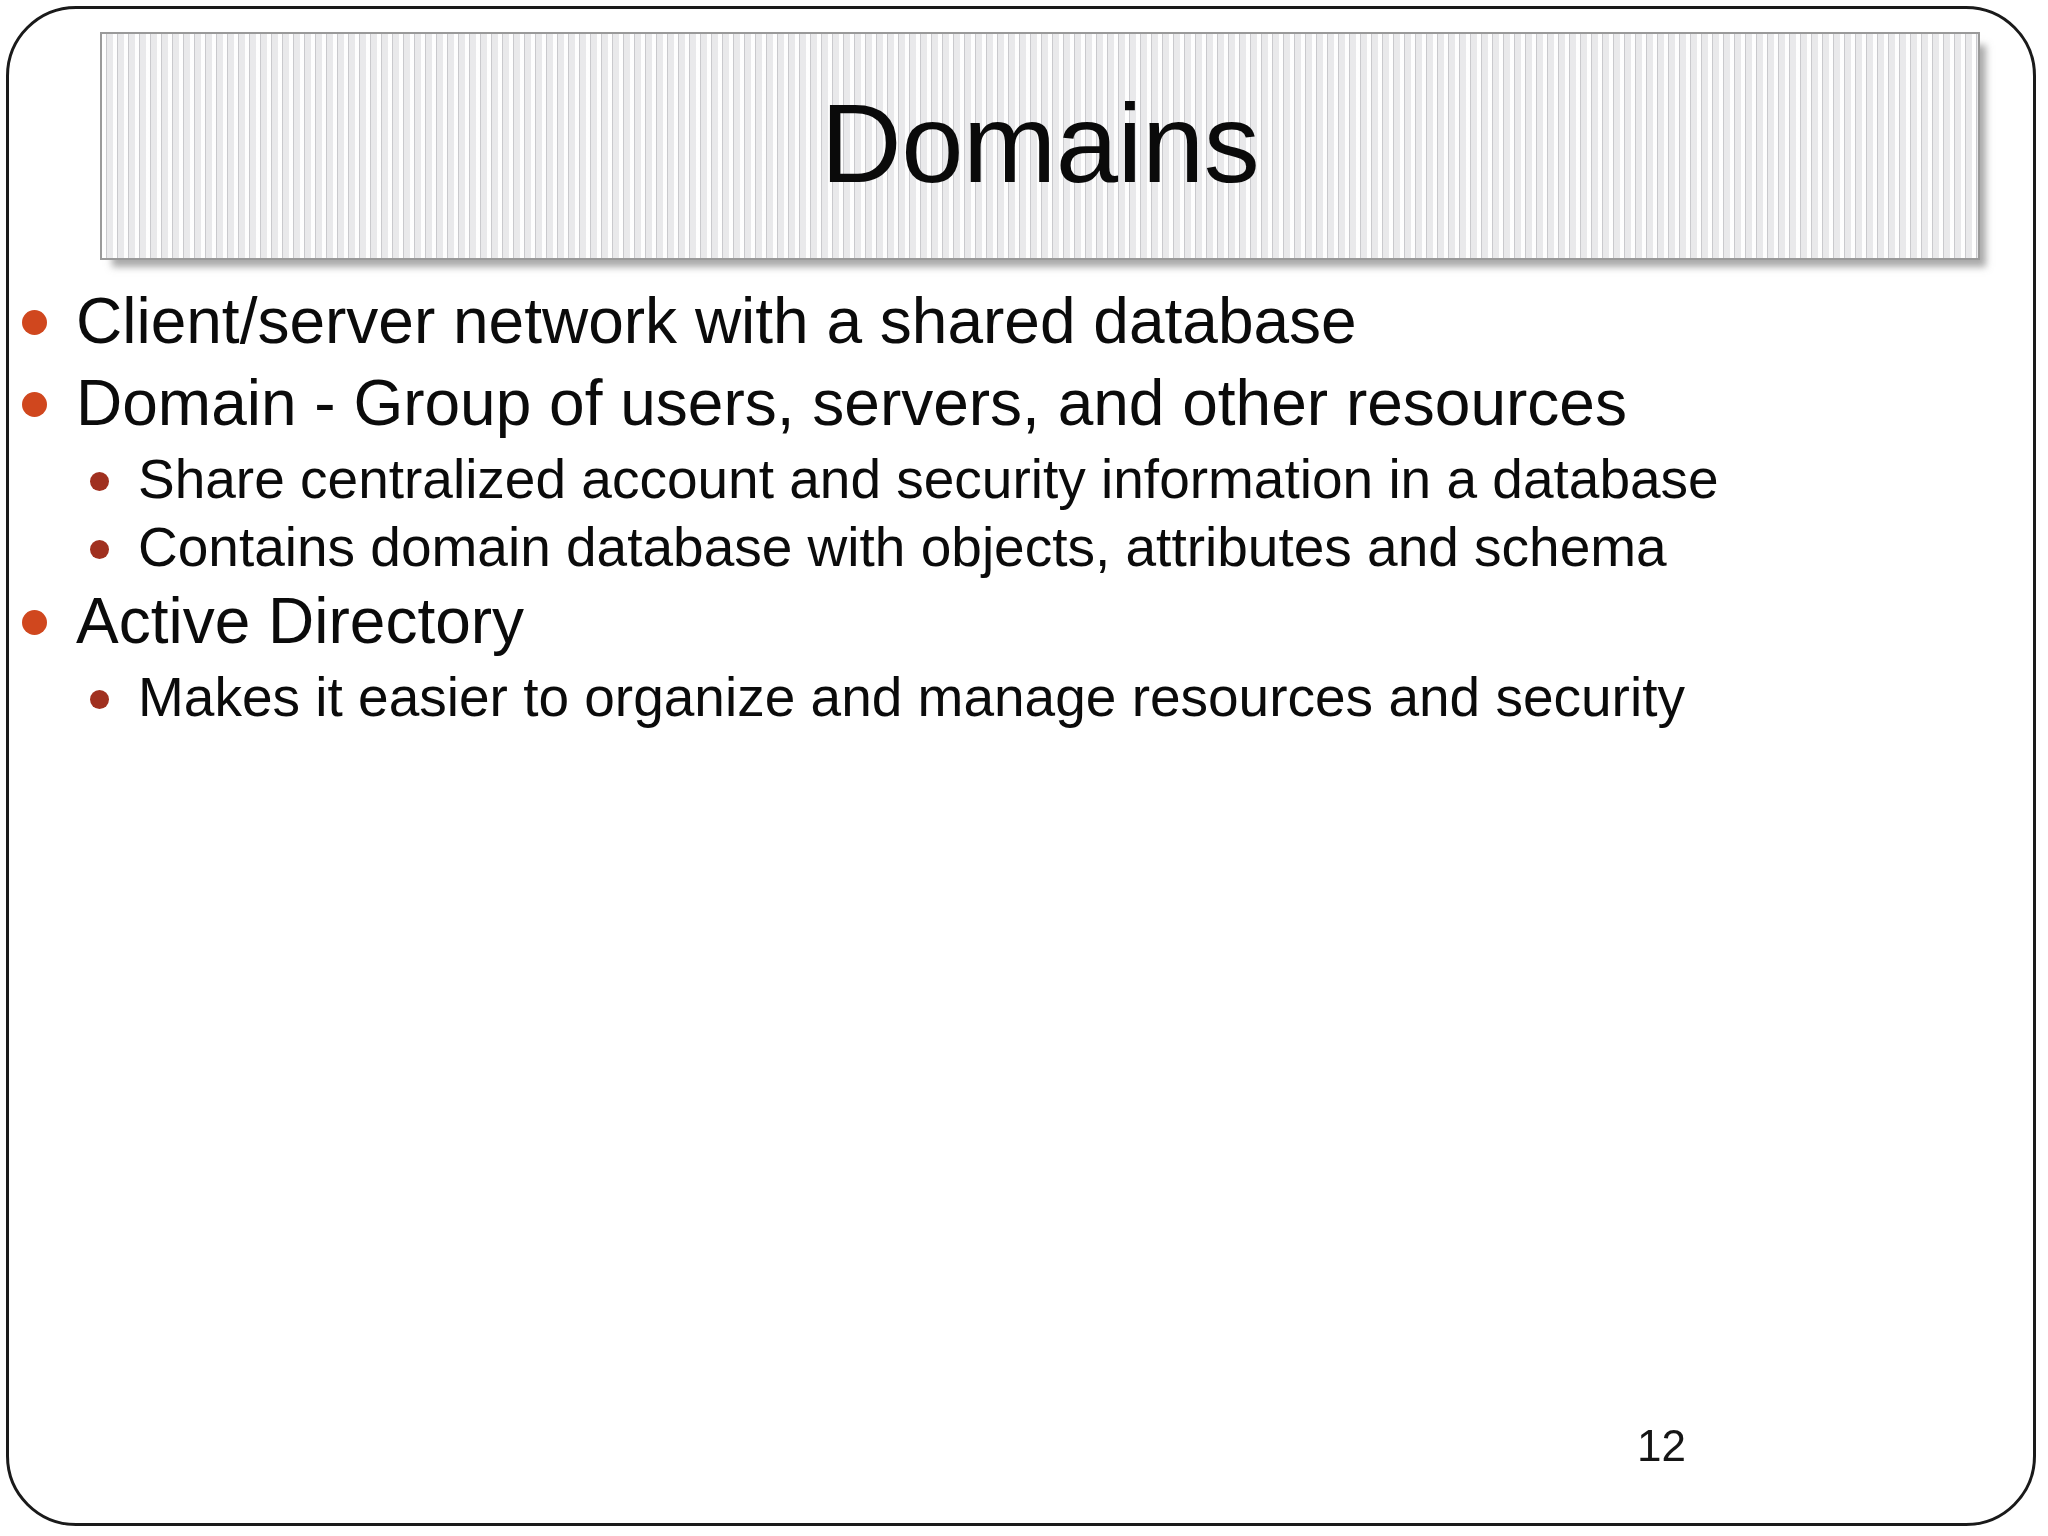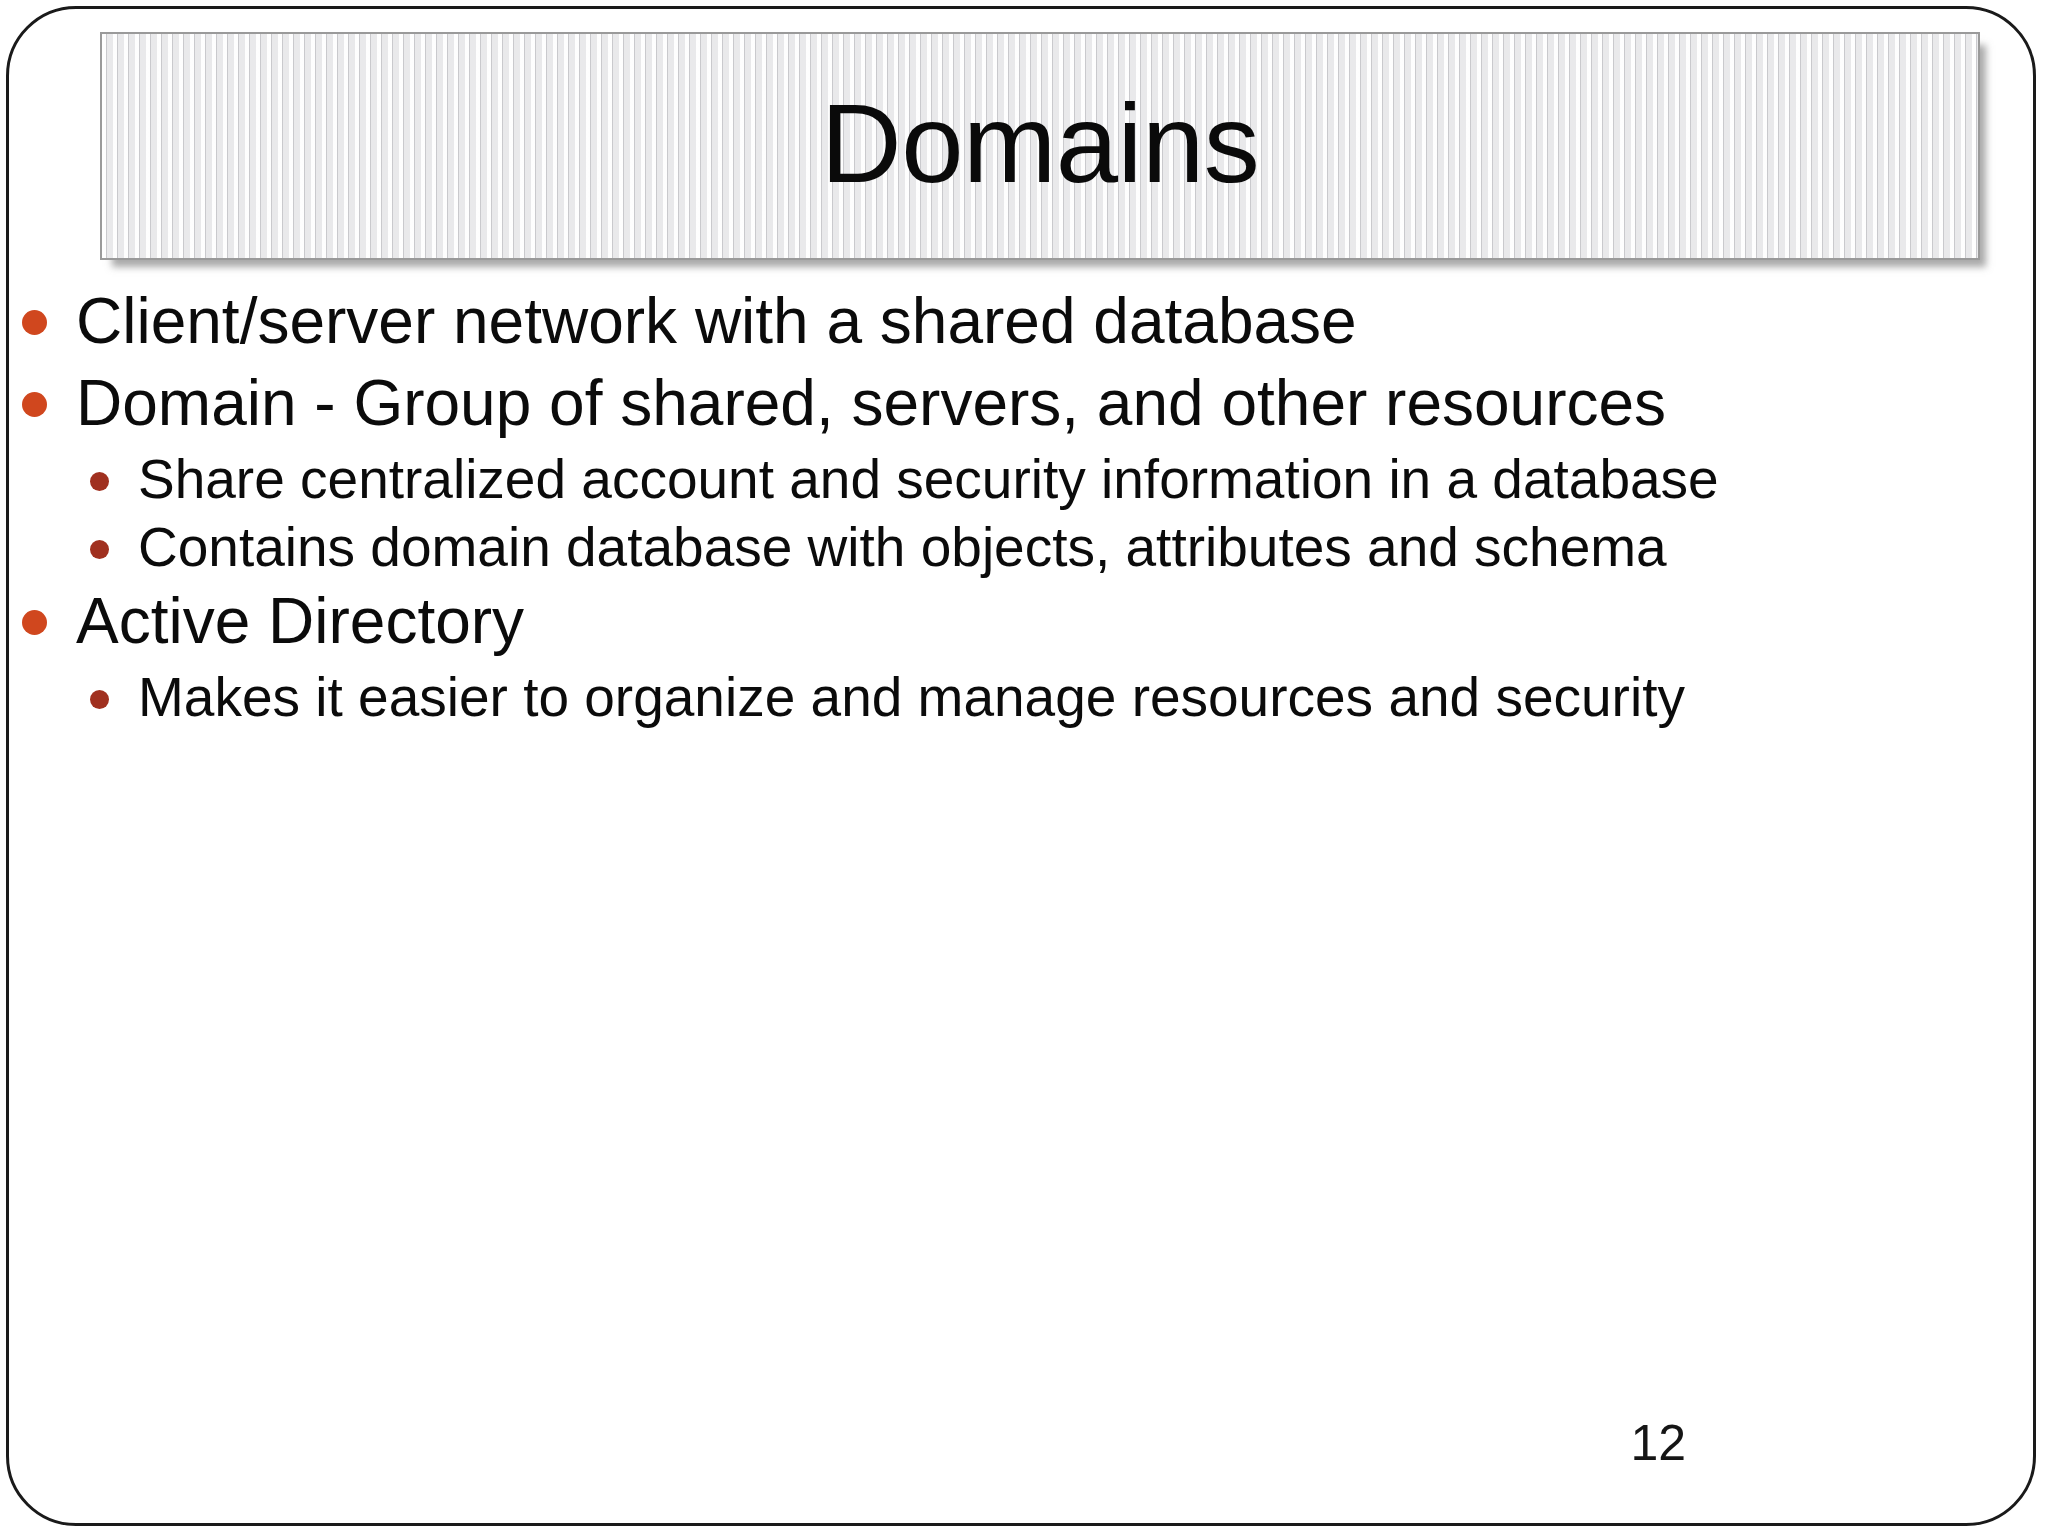--- a/index.html
+++ b/index.html
@@ -141,21 +141,21 @@
     color: #0b0b0b;
     font-weight: 400;
     max-width: 1810px;
   }
 
   
   #page-number {
     position: absolute;
     right: 78px;
     bottom: 68px;
-    font-size: 50px;
+    font-size: 44px;
     color: #151515;
     line-height: 1;
   }
 </style>
 </head>
 <body>
 
 <div id="slide">
 
   <div id="slide-border"></div>
@@ -170,21 +170,21 @@
       <span class="marker">
         <span class="dot"></span>
       </span>
       <span class="text">Client/server network with a shared database</span>
     </div>
 
     <div class="bullet-row lvl1">
       <span class="marker">
         <span class="dot"></span>
       </span>
-      <span class="text">Domain - Group of shared, servers, and other resources</span>
+      <span class="text">Domain - Group of users, servers, and other resources</span>
     </div>
 
     <div class="bullet-row lvl2">
       <span class="marker">
         <span class="dot"></span>
       </span>
       <span class="text">Share centralized account and security information in a database</span>
     </div>
 
     <div class="bullet-row lvl2">

